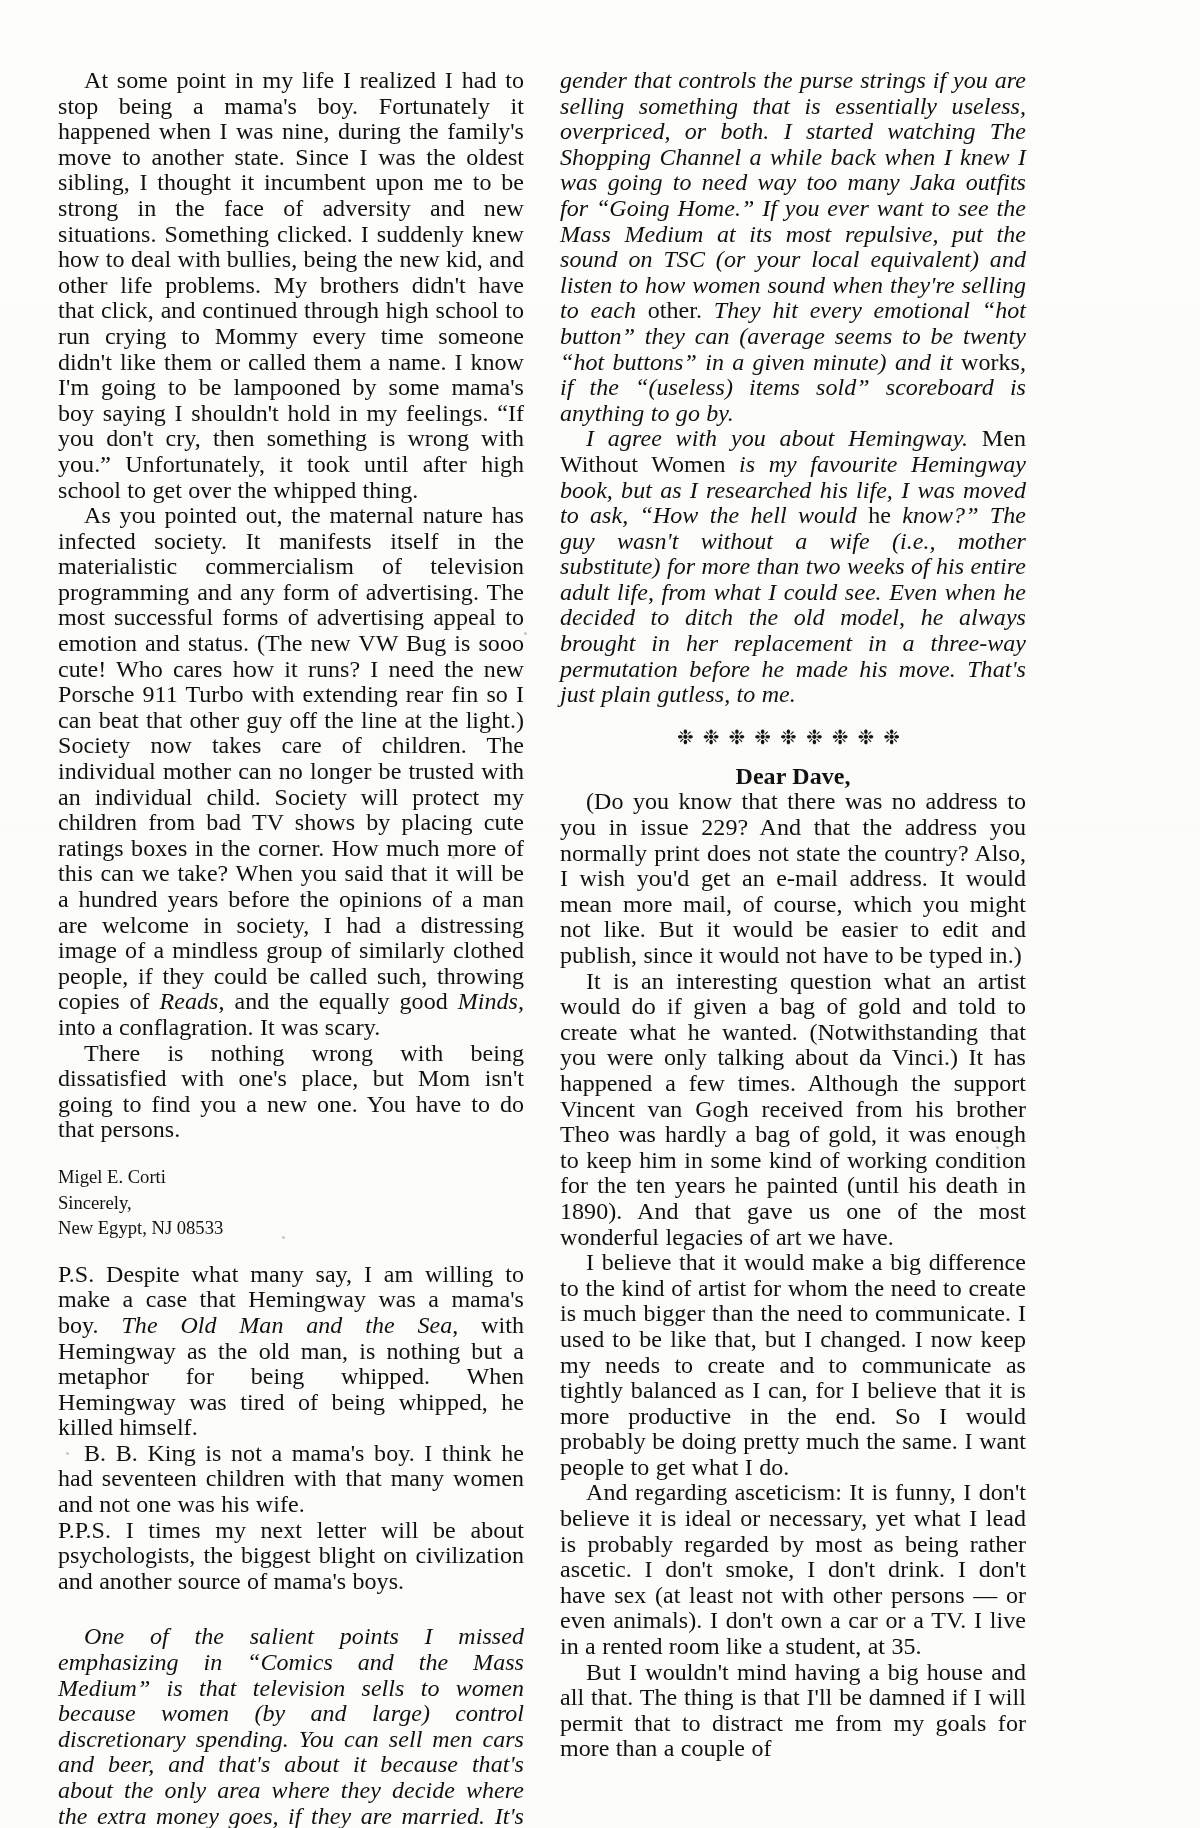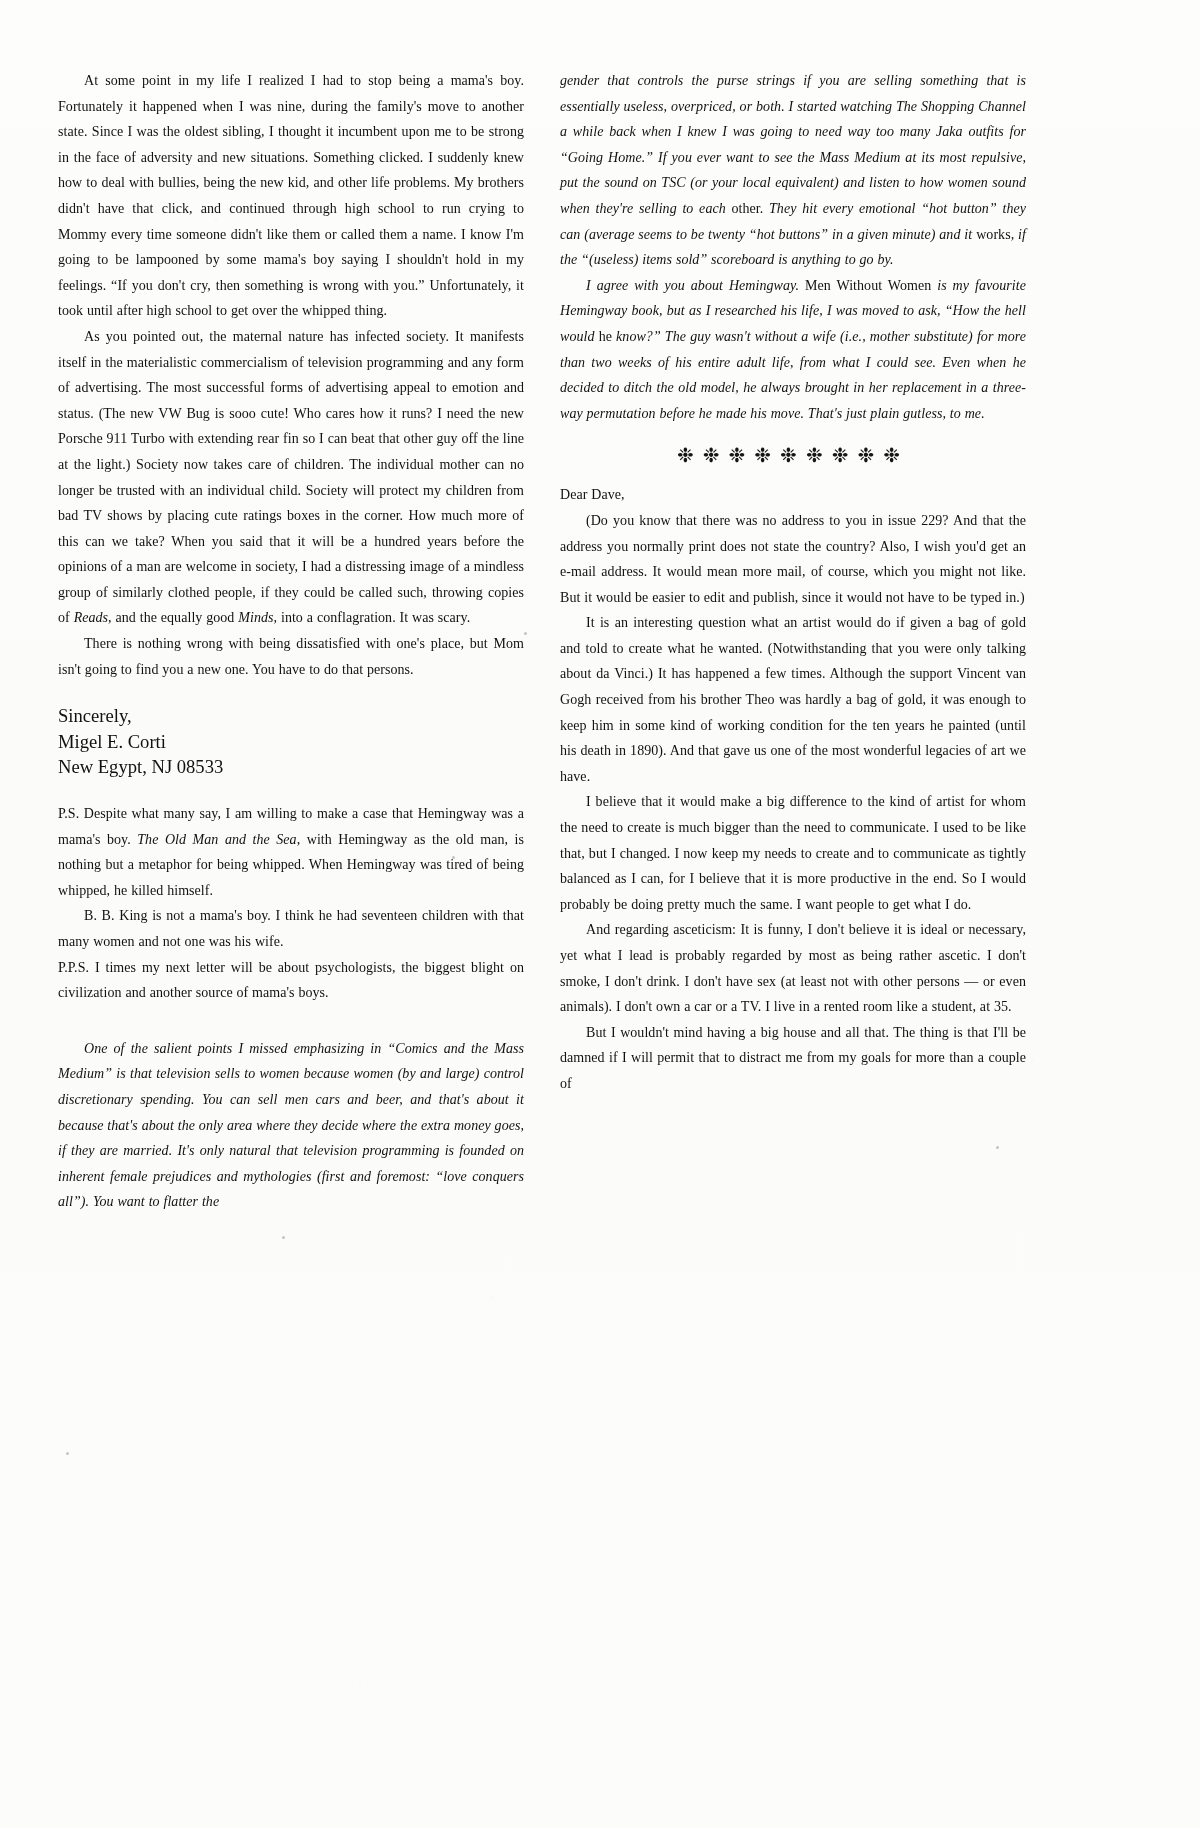--- a/index.html
+++ b/index.html
@@ -37,33 +37,33 @@
     gap: 36px;
   }
   .col {
     width: 466px;
     flex: 0 0 466px;
   }
   p {
     margin: 0;
     text-align: justify;
     text-justify: inter-word;
-    font-size: 14px;
+    font-size: 24px;
     line-height: 25.6px;
     letter-spacing: 0.05px;
     word-spacing: 0.3px;
     -webkit-font-smoothing: none;
   }
   p.indent { text-indent: 26px; }
   p.noindent { text-indent: 0; }
   p.ital {
     font-style: italic;
     text-align: justify;
   }
-  p.flushleft { text-align: left; }
+  p.flushleft { text-align: center; font-weight: bold; }
   .gap-m { height: 21px; }
   .gap-l { height: 30px; }
   .sig {
     font-size: 18.6px;
     line-height: 25.6px;
     text-align: left;
   }
   .sig div { white-space: nowrap; }
   .divider {
     text-align: center;
@@ -93,22 +93,22 @@
 
       <p class="indent">At some point in my life I realized I had to stop being a mama's boy. Fortunately it happened when I was nine, during the family's move to another state. Since I was the oldest sibling, I thought it incumbent upon me to be strong in the face of adversity and new situations. Something clicked. I suddenly knew how to deal with bullies, being the new kid, and other life problems. My brothers didn't have that click, and continued through high school to run crying to Mommy every time someone didn't like them or called them a name. I know I'm going to be lampooned by some mama's boy saying I shouldn't hold in my feelings. “If you don't cry, then something is wrong with you.” Unfortunately, it took until after high school to get over the whipped thing.</p>
 
       <p class="indent"><span>As you pointed out, the maternal nature has infected society. It manifests itself in the materialistic commercialism of television programming and any form of advertising. The most successful forms of advertising appeal to emotion and status. (The new VW Bug is sooo cute! Who cares how it runs? I need the new Porsche 911 Turbo with extending rear fin so I can beat that other guy off the line at the light.) Society now takes care of children. The individual mother can no longer be trusted with an individual child. Society will protect my children from bad TV shows by placing cute ratings boxes in the corner. How much more of this can we take? When you said that it will be a hundred years before the opinions of a man are welcome in society, I had a distressing image of a mindless group of similarly clothed people, if they could be called such, throwing copies of </span><em>Reads</em><span>, and the equally good </span><em>Minds,</em><span> into a conflagration. It was scary.</span></p>
 
       <p class="indent">There is nothing wrong with being dissatisfied with one's place, but Mom isn't going to find you a new one. You have to do that persons.</p>
 
       <div class="gap-m"></div>
 
       <div class="sig">
+        <div>Migel E. Corti</div>
         <div>Sincerely,</div>
-        <div>Migel E. Corti</div>
         <div>New Egypt, NJ 08533</div>
       </div>
 
       <div class="gap-m"></div>
 
       <p class="noindent"><span>P.S.  Despite what many say, I am willing to make a case that Hemingway was a mama's boy. </span><em>The Old Man and the Sea</em><span>, with Hemingway as the old man, is nothing but a metaphor for being whipped. When Hemingway was tired of being whipped, he killed himself.</span></p>
 
       <p class="indent">B. B. King is not a mama's boy. I think he had seventeen children with that many women and not one was his wife.</p>
 
       <p class="noindent">P.P.S.  I times my next letter will be about psychologists, the biggest blight on civilization and another source of mama's boys.</p>

